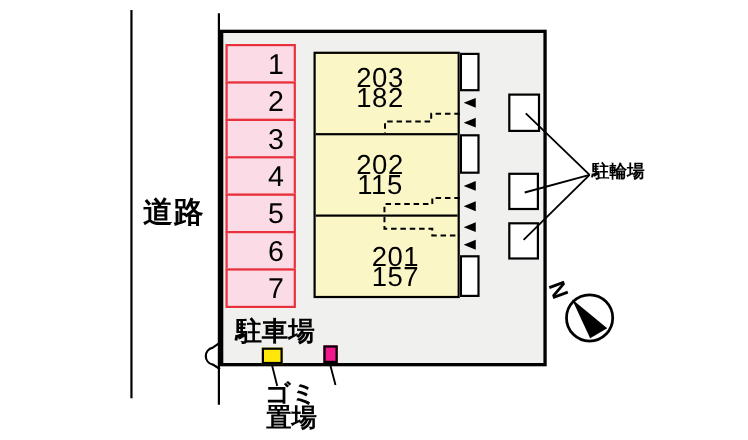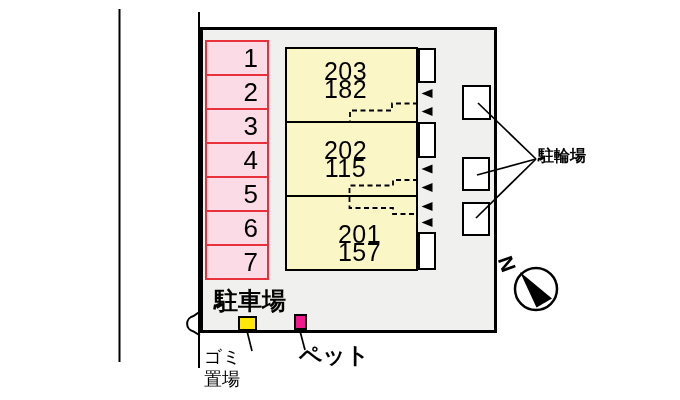--- a/index.html
+++ b/index.html
@@ -43,32 +43,33 @@
   .porch-3{left:418px;top:232px;width:18px;height:38px;}
   
   .bike-box{background:#fff;border:2px solid var(--ink);}
   .bike-1{left:462px;top:85px;width:29px;height:35px;}
   .bike-2{left:462px;top:157px;width:28px;height:34px;}
   .bike-3{left:462px;top:202px;width:28px;height:34px;}
   .bike-label{left:538px;top:146px;font-size:16px;font-weight:bold;white-space:nowrap;}
   
   .garbage-marker{left:238px;top:316px;width:19px;height:15px;background:var(--marker-yellow);border:2px solid var(--ink);}
   .pet-marker{left:294px;top:314px;width:13px;height:16px;background:var(--marker-magenta);border:2px solid var(--ink);}
-  .garbage-label{left:204px;top:347px;width:84px;text-align:left;font-size:18px;font-weight:normal;line-height:21.5px;}
+  .garbage-label{left:204px;top:347px;width:84px;text-align:right;font-size:23px;font-weight:bold;line-height:21.5px;}
   .pet-label{left:272px;top:345px;width:124px;text-align:center;font-size:23px;font-weight:bold;line-height:21.5px;}
   
   .compass-n{left:499px;top:252px;font-size:21px;font-weight:bold;transform:rotate(70deg);}
   
   #overlay{position:absolute;left:0;top:0;pointer-events:none;}
 </style>
 </head>
 <body>
 
 <div id="canvas">
 
+  <div class="abs road-label">道路</div>
 
   <div class="abs parcel"></div>
 
   <div class="abs parking-col">
     <div class="space">
         <span>1</span>
       </div>
     <div class="space">
         <span>2</span>
       </div>
@@ -120,21 +121,20 @@
   <div class="abs bike-box bike-3"></div>
   <div class="abs bike-label">駐輪場</div>
 
   <div class="abs garbage-marker"></div>
   <div class="abs pet-marker"></div>
   <div class="abs garbage-label">
     <div>ゴミ</div>
     <div>置場</div>
   </div>
   <div class="abs pet-label">
-    <div>ペット</div>
   </div>
 
   <div class="abs compass-n">N</div>
 
   <svg id="overlay" width="680" height="400" viewBox="0 0 680 400">
 
     <line x1="119.5" y1="9" x2="119.5" y2="362" stroke="var(--ink)" stroke-width="2"></line>
     <line x1="199" y1="12" x2="199" y2="368" stroke="var(--ink)" stroke-width="2"></line>
 
     <path d="M200,311.5 L193.5,316 A8.5,8 0 0 0 193.5,331.5 L200,335.5" fill="none" stroke="var(--ink)" stroke-width="2"></path>

